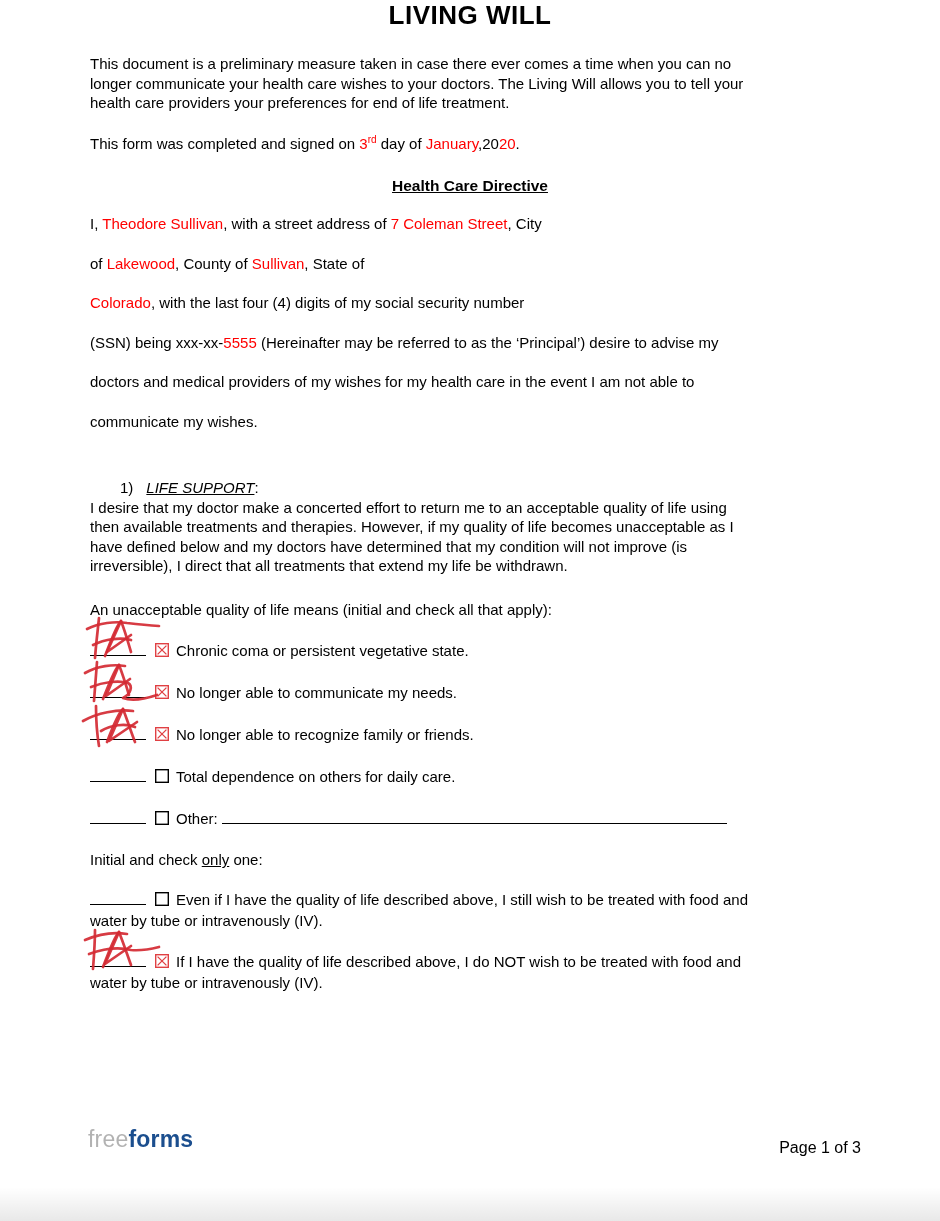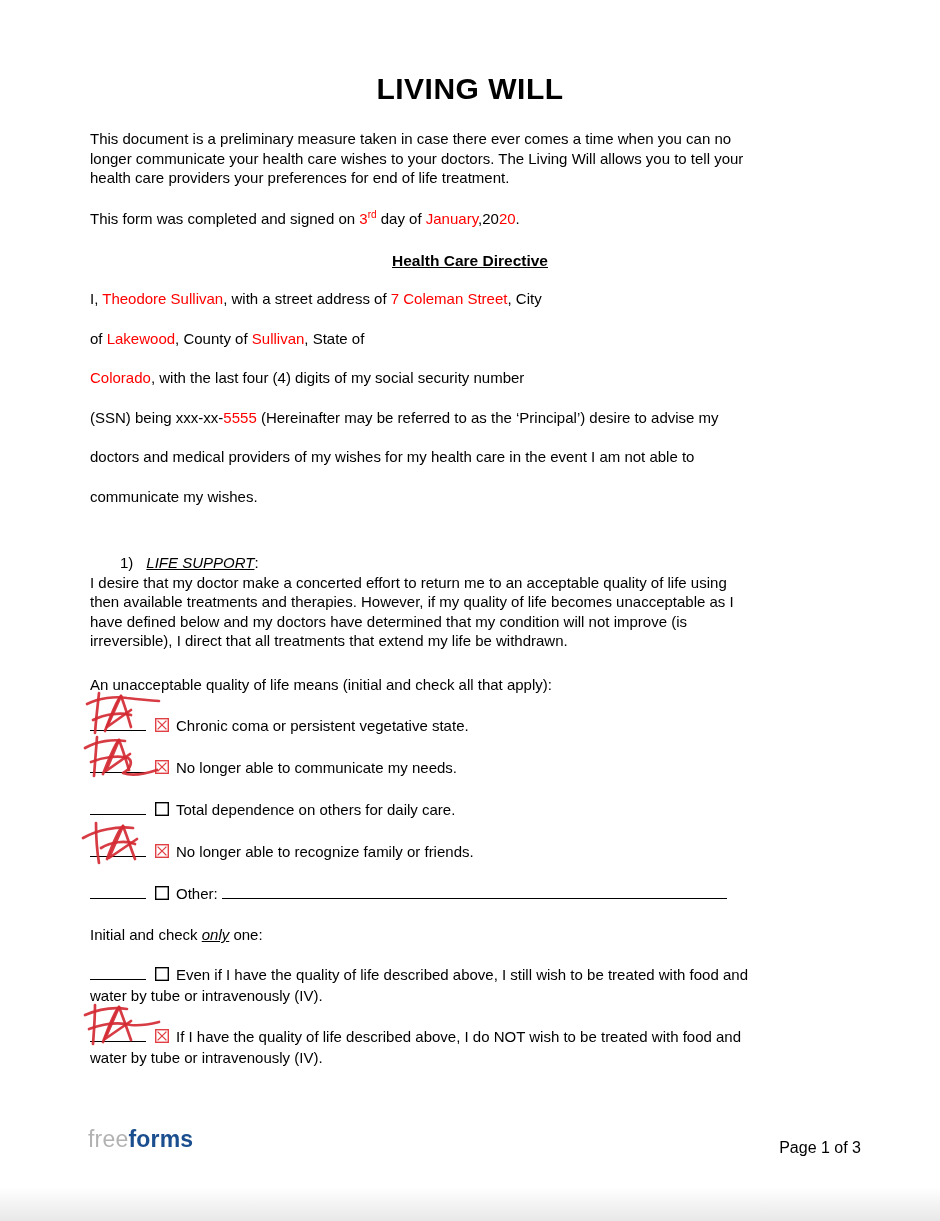--- a/index.html
+++ b/index.html
@@ -11,41 +11,41 @@
     font-size:15px; color:#000;
     overflow:hidden;
   }
   .page::after{
     content:""; position:absolute; left:0; right:0; bottom:0; height:34px;
     background:linear-gradient(to bottom, rgba(0,0,0,0), rgba(0,0,0,0.09));
     pointer-events:none;
   }
   .content { padding:0 90px; }
   .title {
-    margin:0; padding-top:72px;
-    text-align:center; font-size:30px; font-weight:bold; letter-spacing:0.5px;
+    margin:0; 
+    text-align:center; font-size:26px; font-weight:bold; letter-spacing:0.5px;
   }
   .para { line-height:19.5px; margin:0; }
   .intro { margin-top:23px; }
   .signed { margin-top:21px; }
   sup.seg { font-size:10px; line-height:0; }
   .red { color:var(--red-text,#ff0000); }
   .hcd {
     margin-top:24px; text-align:center; font-weight:bold;
     text-decoration:underline; font-size:15.5px;
   }
   .directive { margin-top:9px; }
   .directive .dline { line-height:39.6px; white-space:nowrap; }
   .ls-head { margin-top:36px; line-height:20px; }
   .ls-head .num { margin-left:30px; margin-right:13px; }
   .ls-title { font-style:italic; text-decoration:underline;margin-top:8px; }
   .ls-body { margin-top:0px; }
   .apply-prompt { margin-top:24px; }
   .only-prompt { margin-top:21px; }
-  .em-ital { font-style:italic; text-decoration:underline; }
+  .em-ital { text-decoration:underline; }
   .cb-row { margin-top:22px; line-height:20px; position:relative; }
   .cb-row.multi { margin-top:19px; line-height:21.5px; }
   .blank {
     display:inline-block; width:56px; height:14px;
     border-bottom:1.5px solid #000;
     position:relative; vertical-align:baseline;
   }
   .scribble {
     position:absolute; left:-9px; top:-29px; width:82px; height:52px;
     overflow:visible; pointer-events:none;
@@ -111,34 +111,34 @@
               <path d="M16,8 C15,20 14,34 13,47"></path>
               <path d="M4,19 C16,12 32,10 44,12"></path>
               <path d="M22,45 C28,30 34,14 38,11 C42,21 45,31 48,41"></path>
               <path d="M10,33 C22,28 38,26 47,29 C52,32 50,40 42,44 C50,47 64,45 76,41"></path>
               <path d="M38,11 L25,42 L49,25"></path>
             </svg></span><svg class="cb checked" width="16" height="16" viewBox="0 0 16 16">
             <rect x="1.7" y="1.7" width="12.6" height="12.6" fill="none" stroke="currentColor" stroke-width="1.4"></rect>
             <line x1="3.6" y1="3.6" x2="12.4" y2="12.4" stroke="currentColor" stroke-width="1.3"></line>
             <line x1="12.4" y1="3.6" x2="3.6" y2="12.4" stroke="currentColor" stroke-width="1.3"></line>
           </svg><span>No longer able to communicate my needs.</span></div>
-        <div class="cb-row"><span class="blank"></span><svg class="cb" width="16" height="16" viewBox="0 0 16 16">
-            <rect x="1.7" y="1.7" width="12.6" height="12.6" fill="none" stroke="currentColor" stroke-width="1.4"></rect>
-          </svg><span>Total dependence on others for daily care.</span></div>
         <div class="cb-row"><span class="blank"><svg class="scribble" viewBox="0 0 82 52">
               <path d="M15,10 C15,24 16,38 18,50"></path>
               <path d="M2,25 C16,17 36,13 52,15"></path>
               <path d="M26,46 C32,30 38,16 42,13 C46,23 50,36 54,46"></path>
               <path d="M20,35 C30,29 44,27 54,31"></path>
               <path d="M42,13 L28,45 L56,26"></path>
             </svg></span><svg class="cb checked" width="16" height="16" viewBox="0 0 16 16">
             <rect x="1.7" y="1.7" width="12.6" height="12.6" fill="none" stroke="currentColor" stroke-width="1.4"></rect>
             <line x1="3.6" y1="3.6" x2="12.4" y2="12.4" stroke="currentColor" stroke-width="1.3"></line>
             <line x1="12.4" y1="3.6" x2="3.6" y2="12.4" stroke="currentColor" stroke-width="1.3"></line>
           </svg><span>No longer able to recognize family or friends.</span></div>
+        <div class="cb-row"><span class="blank"></span><svg class="cb" width="16" height="16" viewBox="0 0 16 16">
+            <rect x="1.7" y="1.7" width="12.6" height="12.6" fill="none" stroke="currentColor" stroke-width="1.4"></rect>
+          </svg><span>Total dependence on others for daily care.</span></div>
         <div class="cb-row"><span class="blank"></span><svg class="cb" width="16" height="16" viewBox="0 0 16 16">
             <rect x="1.7" y="1.7" width="12.6" height="12.6" fill="none" stroke="currentColor" stroke-width="1.4"></rect>
           </svg><span>Other:</span><span class="other-line"></span></div>
       </div>
 
     <div class="para only-prompt">
       <span>Initial and check </span><span class="em-ital">only</span><span> one:</span>
     </div>
 
     <div>

